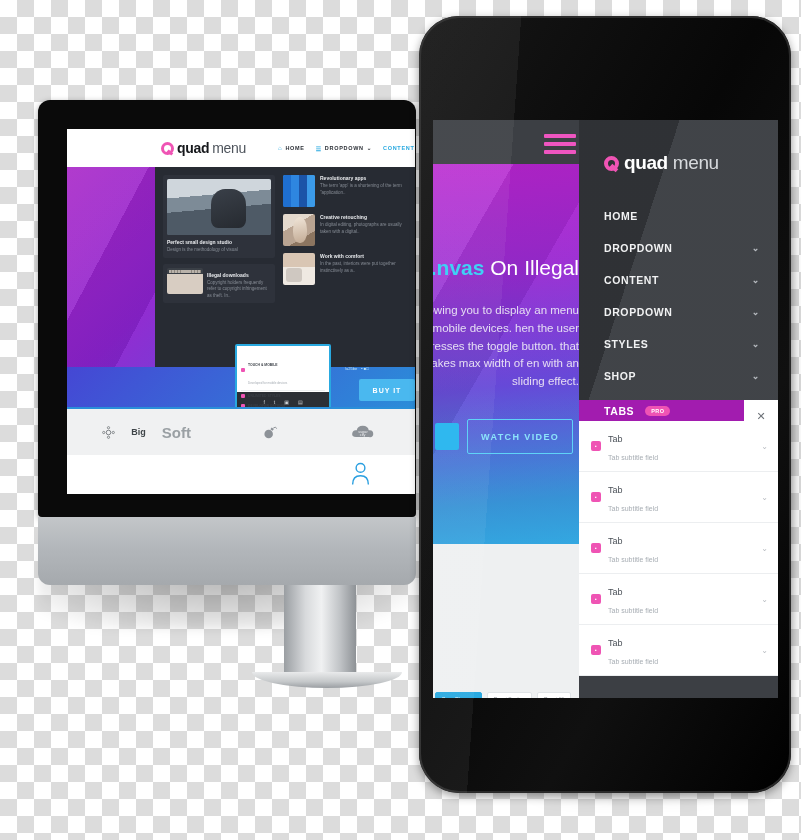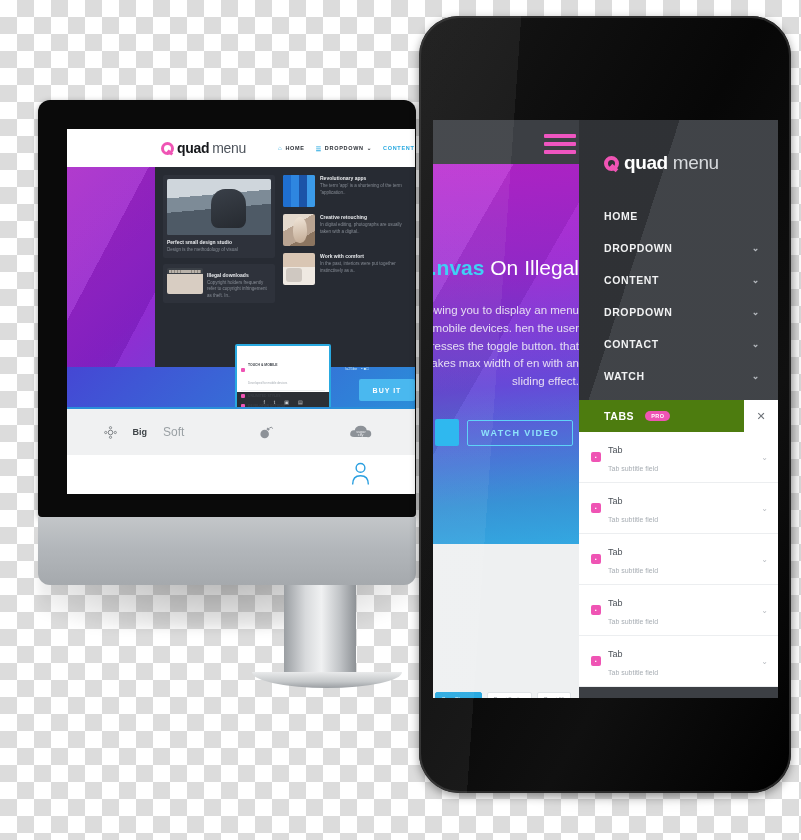--- a/index.html
+++ b/index.html
@@ -115,21 +115,21 @@
   .ph-keys::after{content:"";position:absolute;left:6%;top:8%;width:88%;height:14%;background:repeating-linear-gradient(90deg,#b9b2aa 0 7%,#8e8880 7% 9%);}
   .ds-sub { position: absolute; left: 0; top: 238px; width: 348px; height: 52px;
             background: linear-gradient(135deg,#4547d4,#2a8fd9); }
   .ds-brands {
     position: absolute; left: 0; top: 278px; width: 348px; height: 48px;
     background: #f0f1f2; display: flex; align-items: center; justify-content: space-around;
     border-top: 2px solid #2a8fd9;
   }
   .brand { display: flex; align-items: center; gap: 16px; color: #6d7276; }
   .brand .bn1 { font-size: 9px; font-weight: bold; color: #3f4549; }
-  .brand .bn2 { font-size: 12px; font-weight: normal; color: #9aa0a4; }
+  .brand .bn2 { font-size: 15px; font-weight: bold; color: #9aa0a4; }
   .ds-white { position: absolute; left: 0; top: 326px; width: 348px; height: 39px; background: #fff; }
   .ds-person { position: absolute; left: 283px; top: 332px; color: #2a9fe0; font-size: 20px; }
 
   .ds-phone-mock {
     position: absolute; left: 168px; top: 215px; width: 96px; height: 65px;
     background: #000; border: 2px solid #29a9e0; border-radius: 2px; overflow: hidden;
   }
   .ds-phone-mock .pm-list { background: #fff; height: 46px; padding: 3px 4px; }
   .ds-phone-mock .pm-row { display:flex; align-items:center; gap:3px; padding: 2.5px 0; border-bottom: 0.5px solid #eceff1; }
   .ds-phone-mock .pm-row .sq { width: 4px; height: 4px; background: #ef54b4; border-radius: 1px; flex: none; }
@@ -189,21 +189,21 @@
     content: ""; position: absolute; inset: 0;
     background: linear-gradient(120deg, rgba(255,255,255,0.08) 0 22%, rgba(0,0,0,0.06) 22% 46%, rgba(255,255,255,0.04) 46% 100%);
   }
   .mp-h1 { position: absolute; left: -40px; top: 92px; width: 186px; color: #fff;
            font-size: 21px; text-align: right; z-index: 2; white-space: nowrap; }
   .mp-h1 b { color: #3fd0f5; font-weight: bold; }
   .mp-p { position: absolute; left: -36px; top: 138px; width: 182px; z-index: 2;
           color: #e5ddf3; font-size: 11.5px; line-height: 1.55; text-align: right; }
   .mp-btns { position: absolute; left: 2px; top: 255px; z-index: 2; display: flex; gap: 8px; align-items: center; }
   .mp-btn-solid { width: 24px; height: 27px; background: #2fb8ef; border-radius: 2px; }
-  .mp-btn-ghost { height: 26px; padding: 0 13px; border: 1.4px solid #5fd3f7; border-radius: 2px;
+  .mp-btn-ghost { height: 35px; padding: 0 13px; border: 1.4px solid #5fd3f7; border-radius: 2px;
                   color: #8ce3fb; font-size: 9px; font-weight: bold; letter-spacing: 1.4px;
                   display: flex; align-items: center; }
   .mp-lower { position: absolute; left: 0; top: 424px; width: 146px; height: 154px; background: #eef0f1; }
   .mp-admin-bar { position: absolute; left: 0; top: 148px; width: 146px; display: flex; gap: 5px; padding-left: 2px; }
   .mp-ab { font-size: 5px; padding: 3px 6px; border-radius: 2px; background: #fff; color: #8a9097; border: 1px solid #dfe3e6; }
   .mp-ab.primary { background: #29a9e0; color: #fff; border-color: #29a9e0; }
 
   
   .oc {
     position: absolute; right: 0; top: 0; width: 199px; height: 578px;
@@ -223,22 +223,22 @@
 
   .oc-items { position: relative; z-index: 2; margin-top: 26px; }
   .oc-item {
     display: flex; align-items: center; justify-content: space-between;
     padding: 0 18px 0 25px; height: 32px;
     color: #f1f2f3; font-size: 10.5px; font-weight: bold; letter-spacing: .6px;
   }
   .oc-item .chev { color: #b9bdc2; font-size: 9px; }
 
   .oc-tabs {
-    position: relative; z-index: 2; margin-top: 8px; height: 32px;
-    background: #4d7c0f; display: flex; align-items: center; padding: 0 0 0 25px;
+    position: relative; z-index: 2; margin-top: 8px; height: 21px;
+    background: #a21caf; display: flex; align-items: center; padding: 0 0 0 25px;
   }
   .oc-tabs .lbl { color: #fff; font-size: 10.5px; font-weight: bold; letter-spacing: .6px; }
   .oc-tabs .pro { margin-left: 11px; background: #ef54b4; color: #fff; font-size: 5.5px;
                   font-weight: bold; letter-spacing: .4px; padding: 2px 6px; border-radius: 7px; }
   .oc-tabs .closewrap { position: absolute; right: 0; top: 0; width: 34px; height: 32px; background: #fff;
                         display: flex; align-items: center; justify-content: center; color: #6d7278; font-size: 11px; }
 
   .oc-tablist { position: relative; z-index: 2; background: #fff; }
   .oc-trow { display: flex; align-items: center; gap: 7px; padding: 7px 10px 7px 12px;
              border-bottom: 1px solid #eceef0; }
@@ -467,25 +467,25 @@
         </div>
         <div class="oc-item">
           <span>CONTENT</span>
           <span class="chev">⌄</span>
         </div>
         <div class="oc-item">
           <span>DROPDOWN</span>
           <span class="chev">⌄</span>
         </div>
         <div class="oc-item">
-          <span>CONTACT</span>
+          <span>STYLES</span>
           <span class="chev">⌄</span>
         </div>
         <div class="oc-item">
-          <span>WATCH</span>
+          <span>SHOP</span>
           <span class="chev">⌄</span>
         </div>
       </div>
 
       <div class="oc-tabs">
         <span class="lbl">TABS</span>
         <span class="pro">PRO</span>
         <span class="closewrap">✕</span>
       </div>
 

